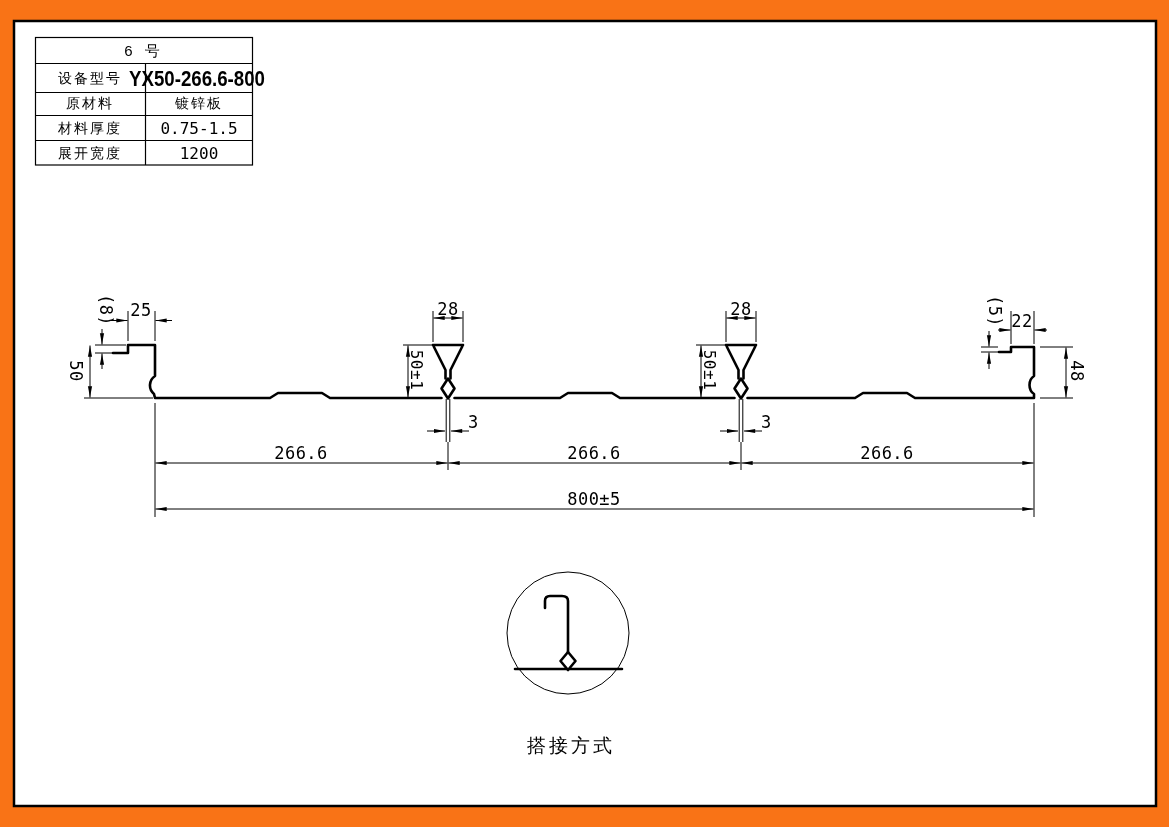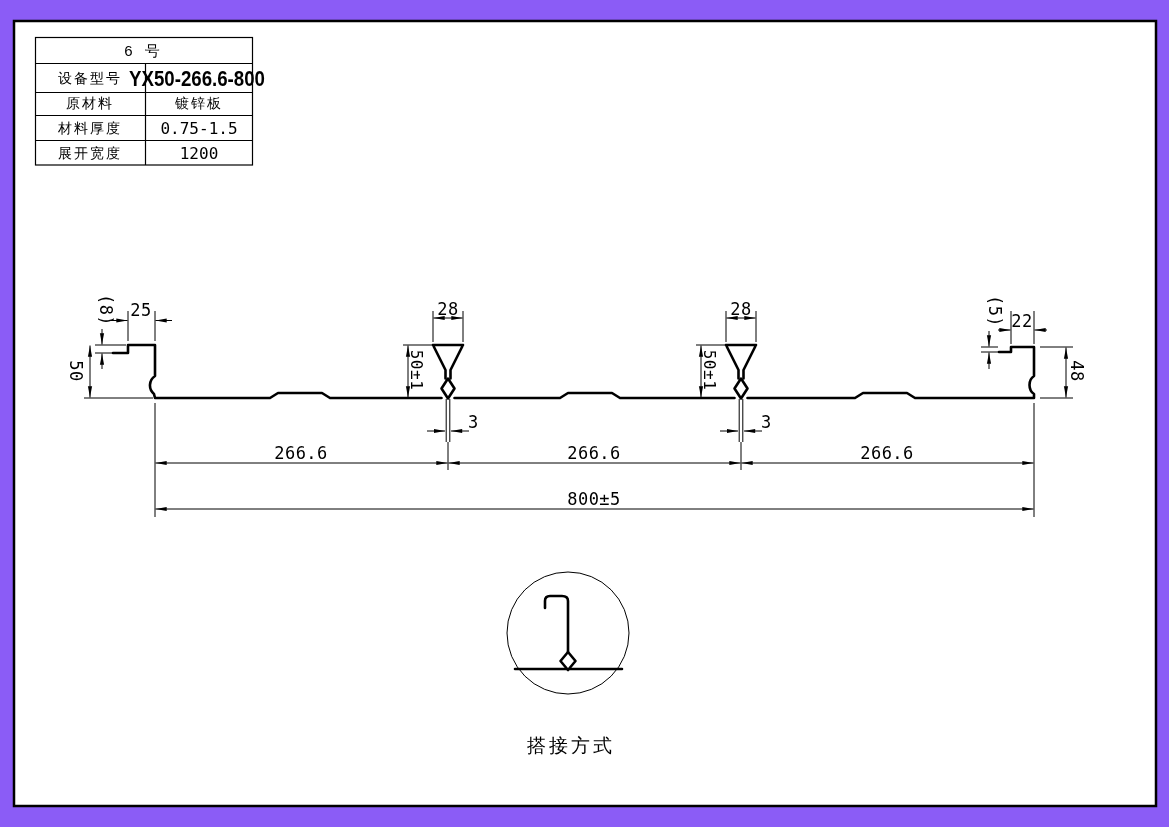--- a/index.html
+++ b/index.html
@@ -1,16 +1,16 @@
 <!DOCTYPE html>
 <html><head>
 <meta charset="utf-8">
 <style>
   html,body{margin:0;padding:0;background:#ffffff;}
-  .page{position:relative;width:1169px;height:827px;background:#8b5cf6;overflow:hidden;
+  .page{position:relative;width:1169px;height:827px;background:#f97316;overflow:hidden;
         font-family:"Liberation Sans",sans-serif;}
   svg{display:block;}
   .thick{stroke:#000;stroke-width:2.6;fill:none;stroke-linejoin:round;stroke-linecap:round;}
   .thin{stroke:#000;stroke-width:1;fill:none;}
   .tline{stroke:#000;stroke-width:1.2;fill:none;}
   .white{fill:#ffffff;}
   text{fill:#000;}
   .dimtxt{font-family:"DejaVu Sans Mono",monospace;font-size:17px;letter-spacing:0.5px;}
   .dimtxt-s{font-family:"DejaVu Sans Mono",monospace;font-size:16px;letter-spacing:0.5px;}
   .cjk{font-family:"Liberation Sans",sans-serif;font-size:14px;letter-spacing:2px;}

